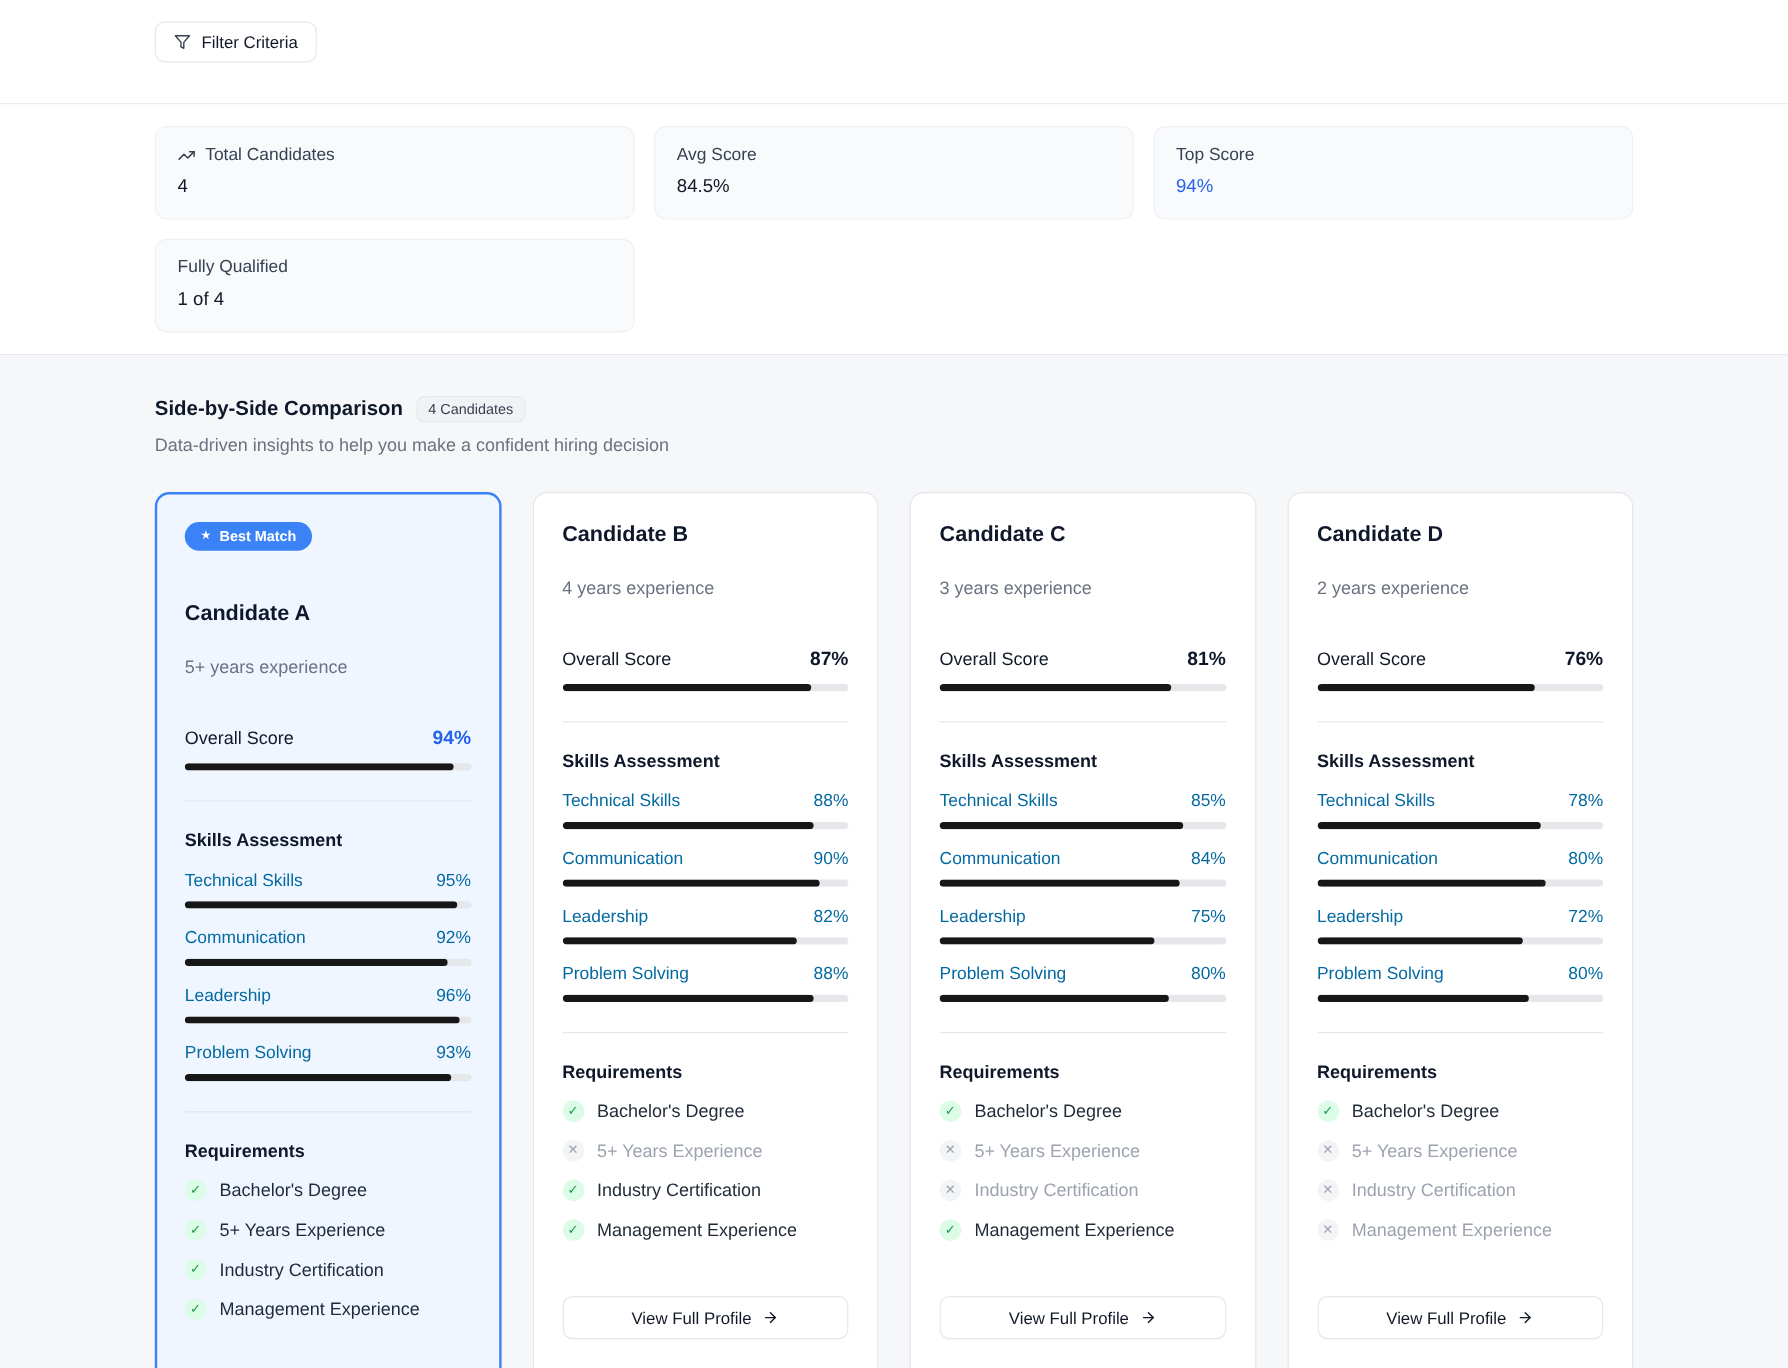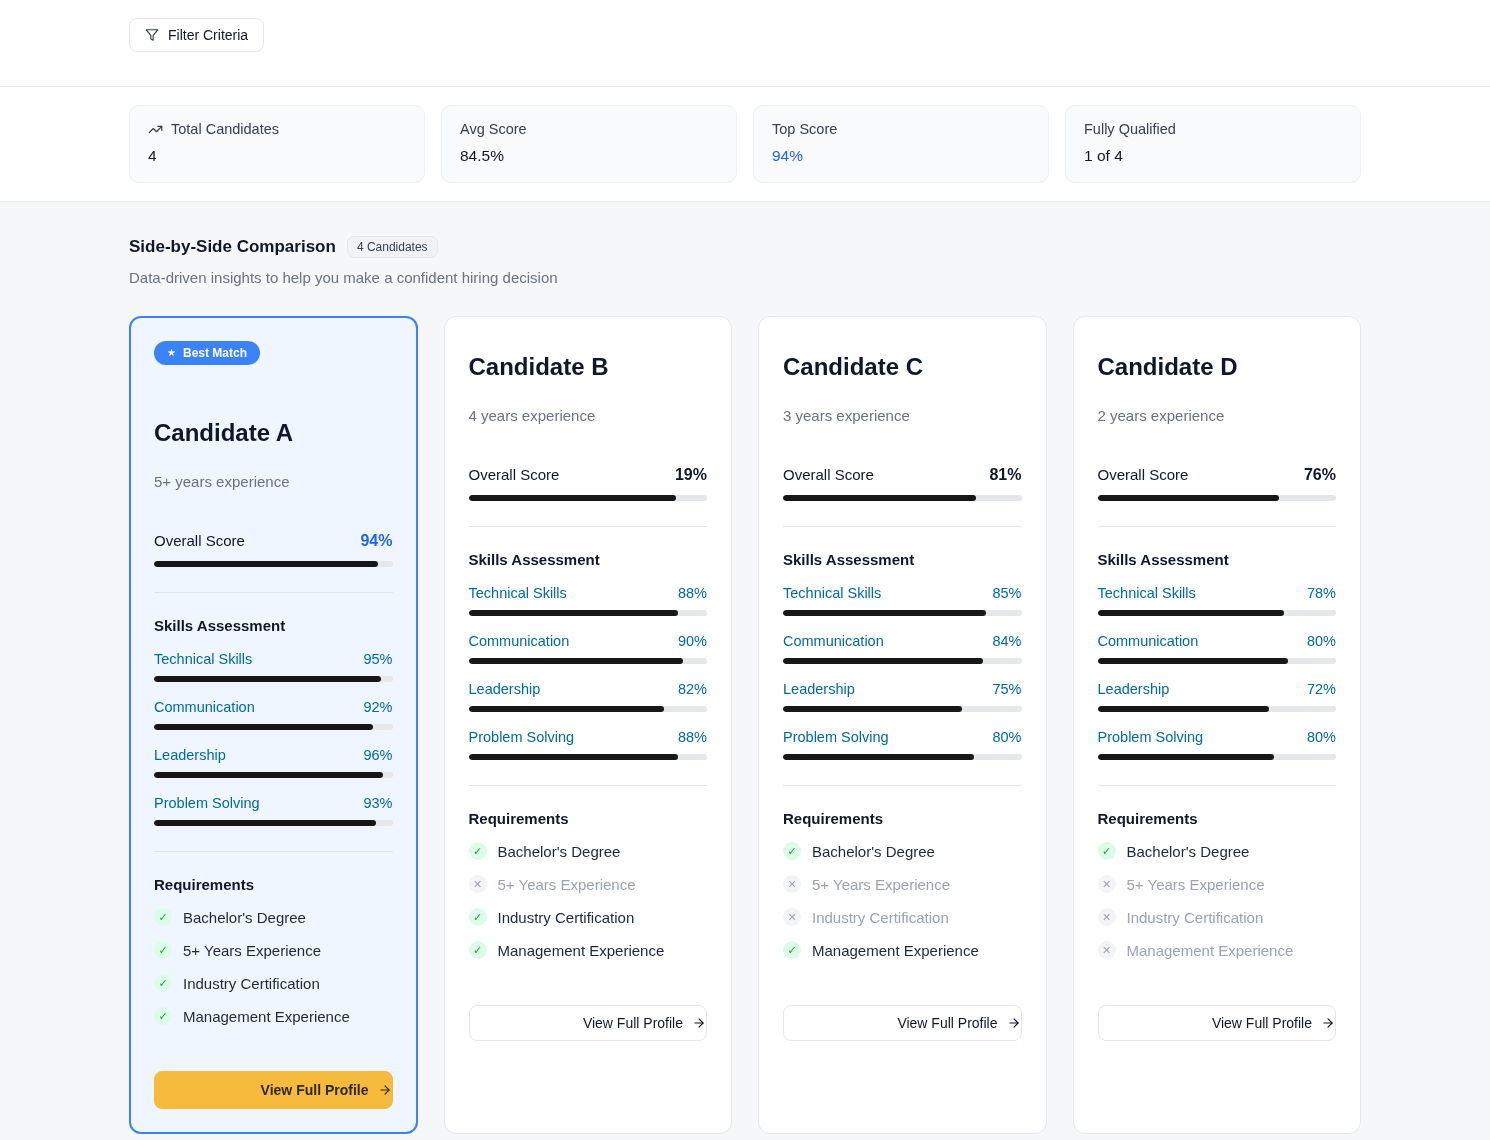--- a/index.html
+++ b/index.html
@@ -24,21 +24,21 @@
     background:#ffffff; border:1px solid #e5e7eb; border-radius:8px;
     padding:8px 15px; font-size:14px; font-weight:500; color:#111827;
     cursor:pointer; margin-top:2px;
     font-family:inherit;
   }
   .filter-btn svg { display:block; }
 
   
   .stats-bar { background:#ffffff; border-bottom:1px solid #e8eaed; }
   .stats-bar .container {
-    display:grid; grid-template-columns:repeat(4,1fr); gap:16px; padding:18px 0;
+    display:grid; grid-template-columns:repeat(3,1fr); gap:16px; padding:18px 0;
   }
   .stat-card {
     background:#f8fafc; border:1px solid #eef0f4; border-radius:10px;
     padding:15px 18px 17px;
   }
   .stat-label { display:flex; align-items:center; gap:8px; font-size:14.5px; color:#374151; }
   .stat-label svg { display:block; color:#374151; }
   .stat-value { margin-top:10px; font-size:15.5px; font-weight:400; color:#111827; }
   .stat-value.accent { color:#2563eb; }
 
@@ -63,21 +63,21 @@
   }
   .card.best { background:#eff6ff; border:2px solid #3b82f6; padding:23px; }
 
   .best-badge {
     align-self:flex-start; display:inline-flex; align-items:center; gap:7px;
     background:#3b82f6; color:#ffffff; border-radius:999px;
     padding:5px 13px; font-size:12px; font-weight:600; margin-bottom:42px;
   }
   .best-badge .star { font-size:10px; line-height:1; }
 
-  .cand-name { font-size:24px; font-weight:600; color:#0f172a;margin-top:12px; }
+  .cand-name { font-size:18px; font-weight:600; color:#0f172a; }
   .cand-exp { margin-top:26px; font-size:15px; color:#6b7280; }
 
   .overall { margin-top:42px; }
   .score-row { display:flex; justify-content:space-between; align-items:baseline; }
   .score-row .lbl { font-size:15px; color:#111827; }
   .overall-val { font-size:16px; font-weight:700; color:#0f172a; }
   .card.best .overall-val { color:#2563eb; }
 
   .bar {
     height:6px; background:#e5e7eb; border-radius:999px;
@@ -102,21 +102,21 @@
   }
   .req.met .req-icon { background:#dcfce7; color:#16a34a; }
   .req.met .req-icon::before { content:"\2713"; }
   .req.met .req-label { color:#1f2937; }
   .req.unmet .req-icon { background:#f3f4f6; color:#9ca3af; }
   .req.unmet .req-icon::before { content:"\2715"; }
   .req.unmet .req-label { color:#9ca3af; }
 
   .view-btn {
     margin-top:46px; width:100%;
-    display:flex; align-items:center; justify-content:flex-end; gap:9px;
+    display:flex; align-items:center; justify-content:center; gap:9px;
     background:#ffffff; border:1px solid #e5e7eb; border-radius:8px;
     padding:9px 0; font-size:14px; font-weight:500; color:#111827;
     cursor:pointer; font-family:inherit;
   }
   .view-btn svg { display:block; }
   .card.best .view-btn {
     background:#f6bb3d; border-color:#f6bb3d; color:#2f2810; font-weight:600;
     padding:10px 0;
   }
 </style>
@@ -268,21 +268,21 @@
         </button>
       </section>
 
       <section class="card">
         <h3 class="cand-name">Candidate B</h3>
         <p class="cand-exp">4 years experience</p>
 
         <div class="overall">
           <div class="score-row">
             <span class="lbl">Overall Score</span>
-            <span class="overall-val">19%</span>
+            <span class="overall-val">87%</span>
           </div>
           <div class="bar">
               <div class="bar-fill" style="width: 87%;"></div>
             </div>
         </div>
 
         <hr class="divider">
 
         <div>
           <h4 class="sec-title">Skills Assessment</h4>

